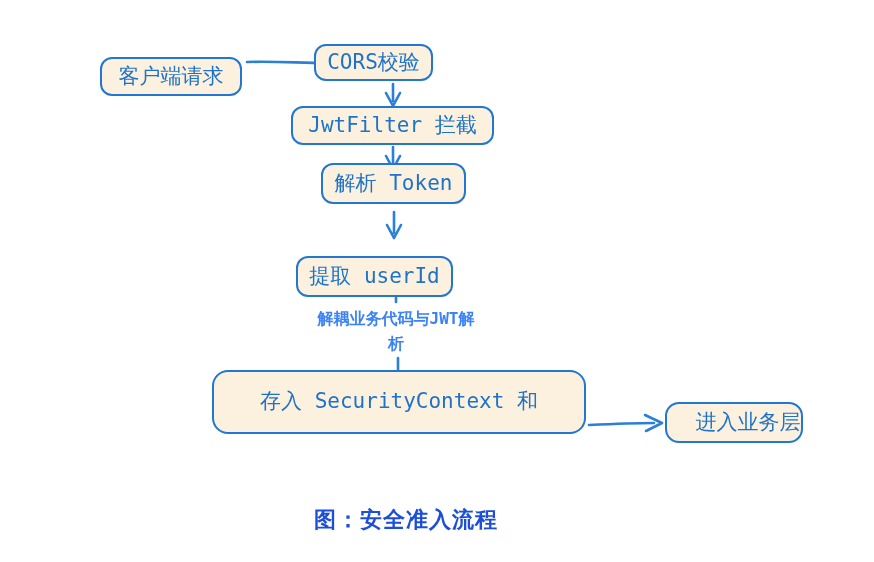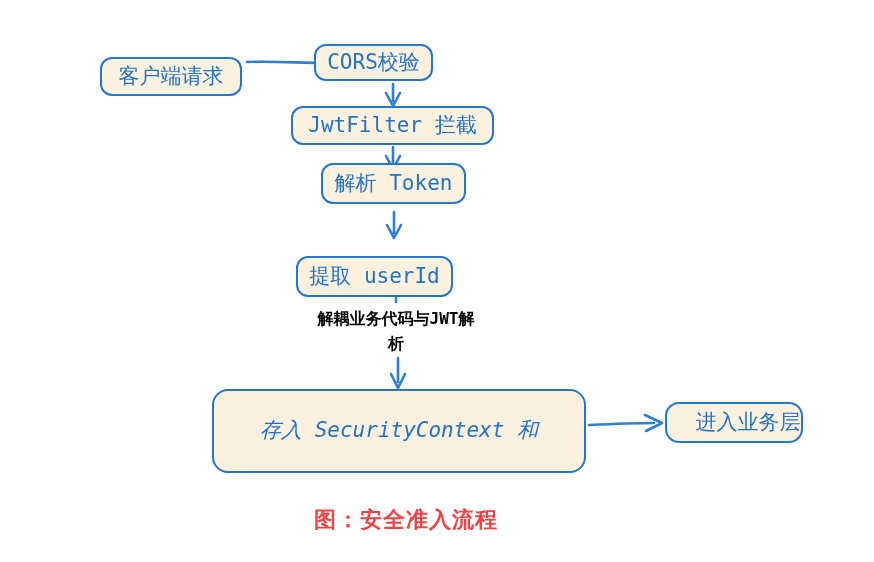--- a/index.html
+++ b/index.html
@@ -38,30 +38,30 @@
     align-items: center;
     justify-content: center;
     font-size: 21px;
     line-height: 1.3;
     white-space: nowrap;
     font-family: "DejaVu Sans Mono", monospace;
   }
   .node.big { border-radius: 16px; }
   .edge-label {
     position: absolute;
-    color: #000000;
+    color: #3b82f6;
     font-size: 16px;
     font-weight: bold;
     text-align: center;
     line-height: 25px;
     font-family: "DejaVu Sans Mono", monospace;
   }
   .caption {
     position: absolute;
-    color: #ef4444;
+    color: #1d4ed8;
     font-size: 22px;
     font-weight: bold;
     text-align: center;
     font-family: Liberation Sans, sans-serif;
     letter-spacing: 1px;
   }
   .line { display: block; }
 </style>
 </head>
 <body>
@@ -96,21 +96,21 @@
 
   <div class="node" style="left:296px; top:240px; width:157px; height:41px;margin-top:16px;">
     <span class="line">提取 userId</span>
   </div>
 
   <div class="edge-label" style="left:265px; top:306px; width:262px;">
     <span class="line">解耦业务代码与JWT解</span>
     <span class="line">析</span>
   </div>
 
-  <div class="node big" style="left:212px; top:389px; width:374px; height:84px;font-style:italic;">
+  <div class="node big" style="left:212px; top:370px; width:374px; height:64px;">
     <span class="line">存入 SecurityContext 和</span>
   </div>
 
   <div class="node" style="left:665px; top:402px; width:138px; height:41px; border-radius:14px;padding-left:28px;">
     <span class="line">进入业务层</span>
   </div>
 
   <div class="caption" style="left:0px; top:505px; width:812px;">图：安全准入流程</div>
 
 </div>

